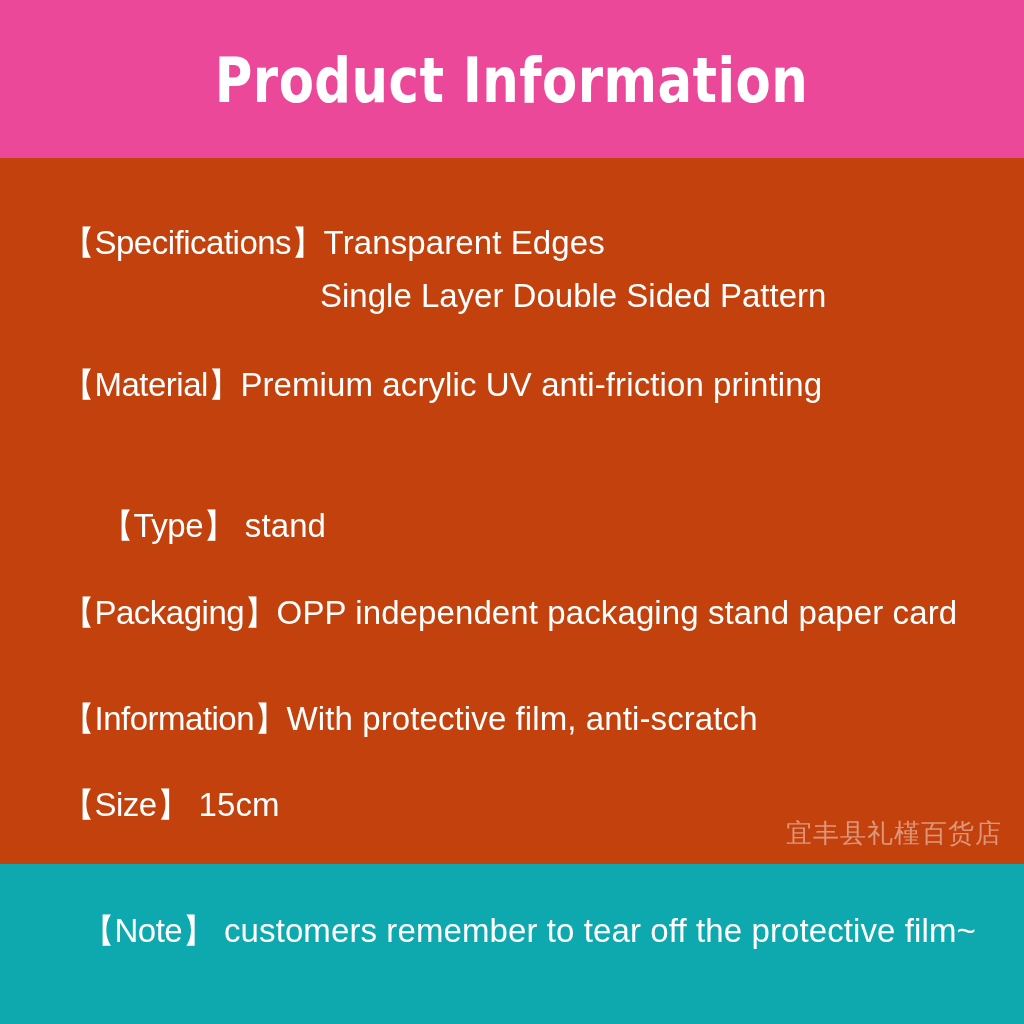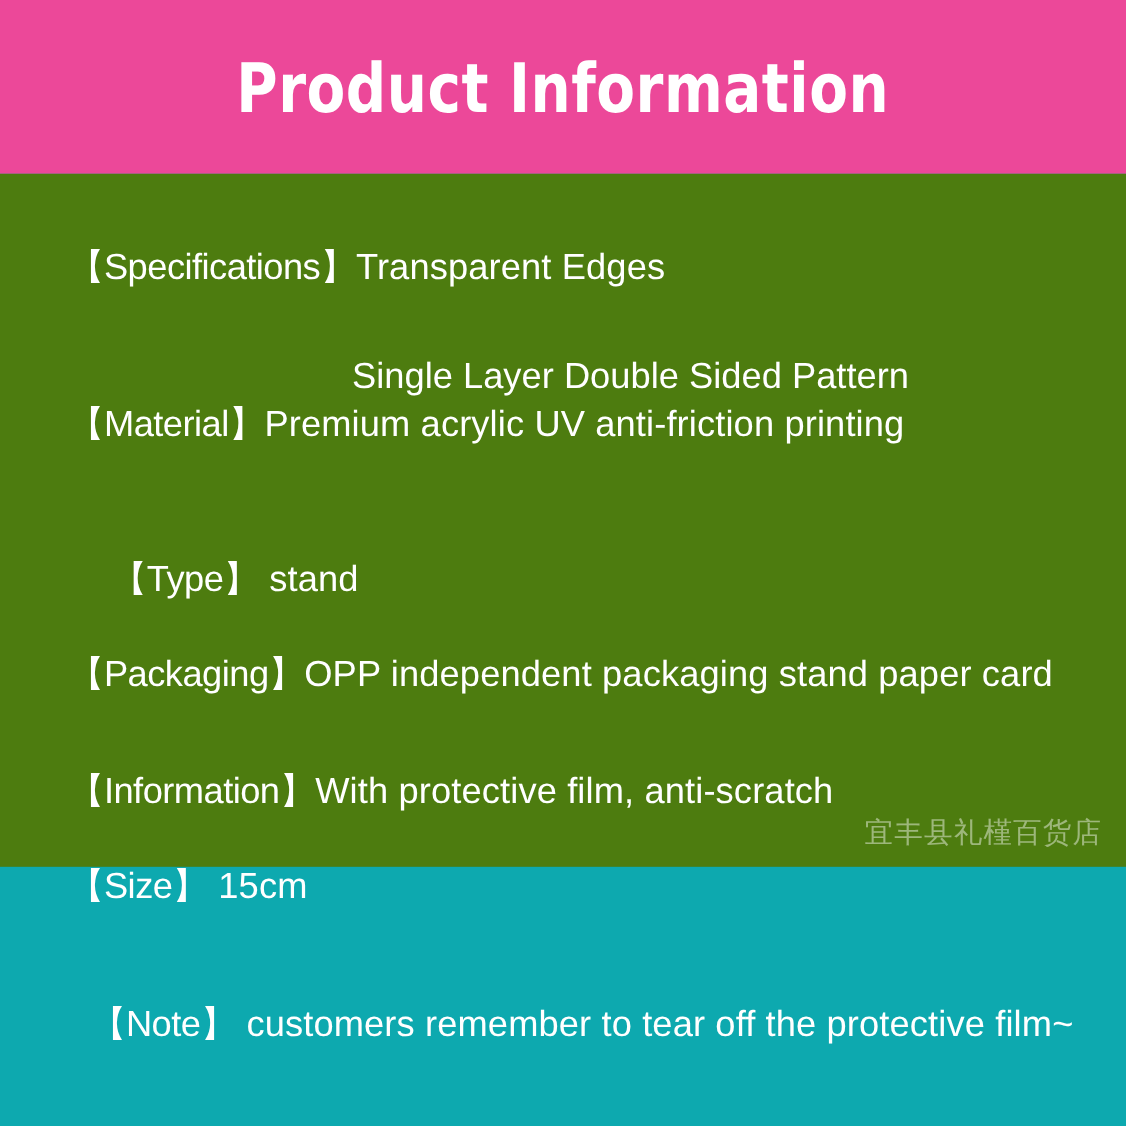--- a/index.html
+++ b/index.html
@@ -51,22 +51,22 @@
     text-align: center;
     margin-top: 4px;
   }
 
   
   .spec-body {
     position: absolute;
     left: 0;
     top: 158px;
     width: 1024px;
-    height: 630px;
-    background: #4d7c0f;
+    height: 706px;
+    background: #c2410c;
     box-sizing: border-box;
     padding: 0;
   }
 
   .spec-list {
     position: absolute;
     left: 62px;
     top: 0;
     width: 950px;
   }
@@ -89,21 +89,20 @@
   .spec-row .value {
     font-size: 33px;
   }
 
   .spec-cont {
     position: absolute;
     white-space: nowrap;
     color: #ffffff;
     font-size: 33px;
     line-height: 1;
-    margin-top: 46px;
   }
 
   
   .r0 { top: 68px; }
   .rc0 { top: 121px; left: 258px; }
   .r1 { top: 210px; }
   .r2 { top: 351px; margin-left: 39px; }
   .r3 { top: 438px; }
   .r4 { top: 544px; }
   .r5 { top: 630px; }

